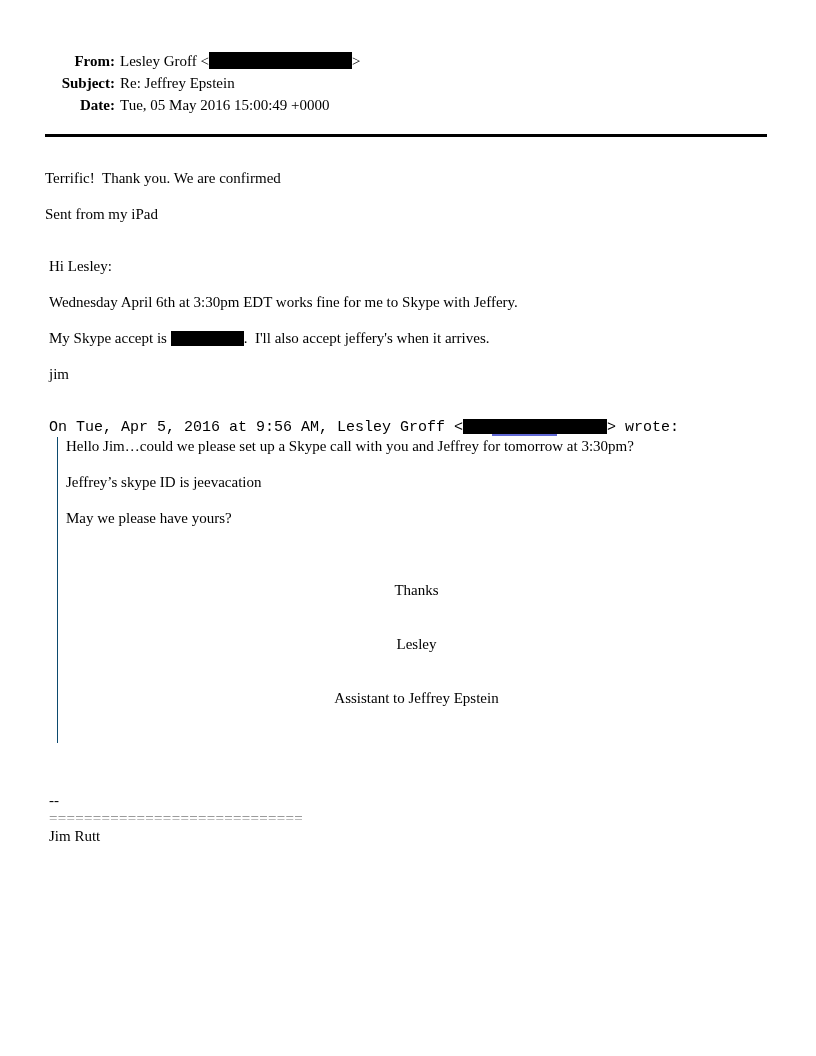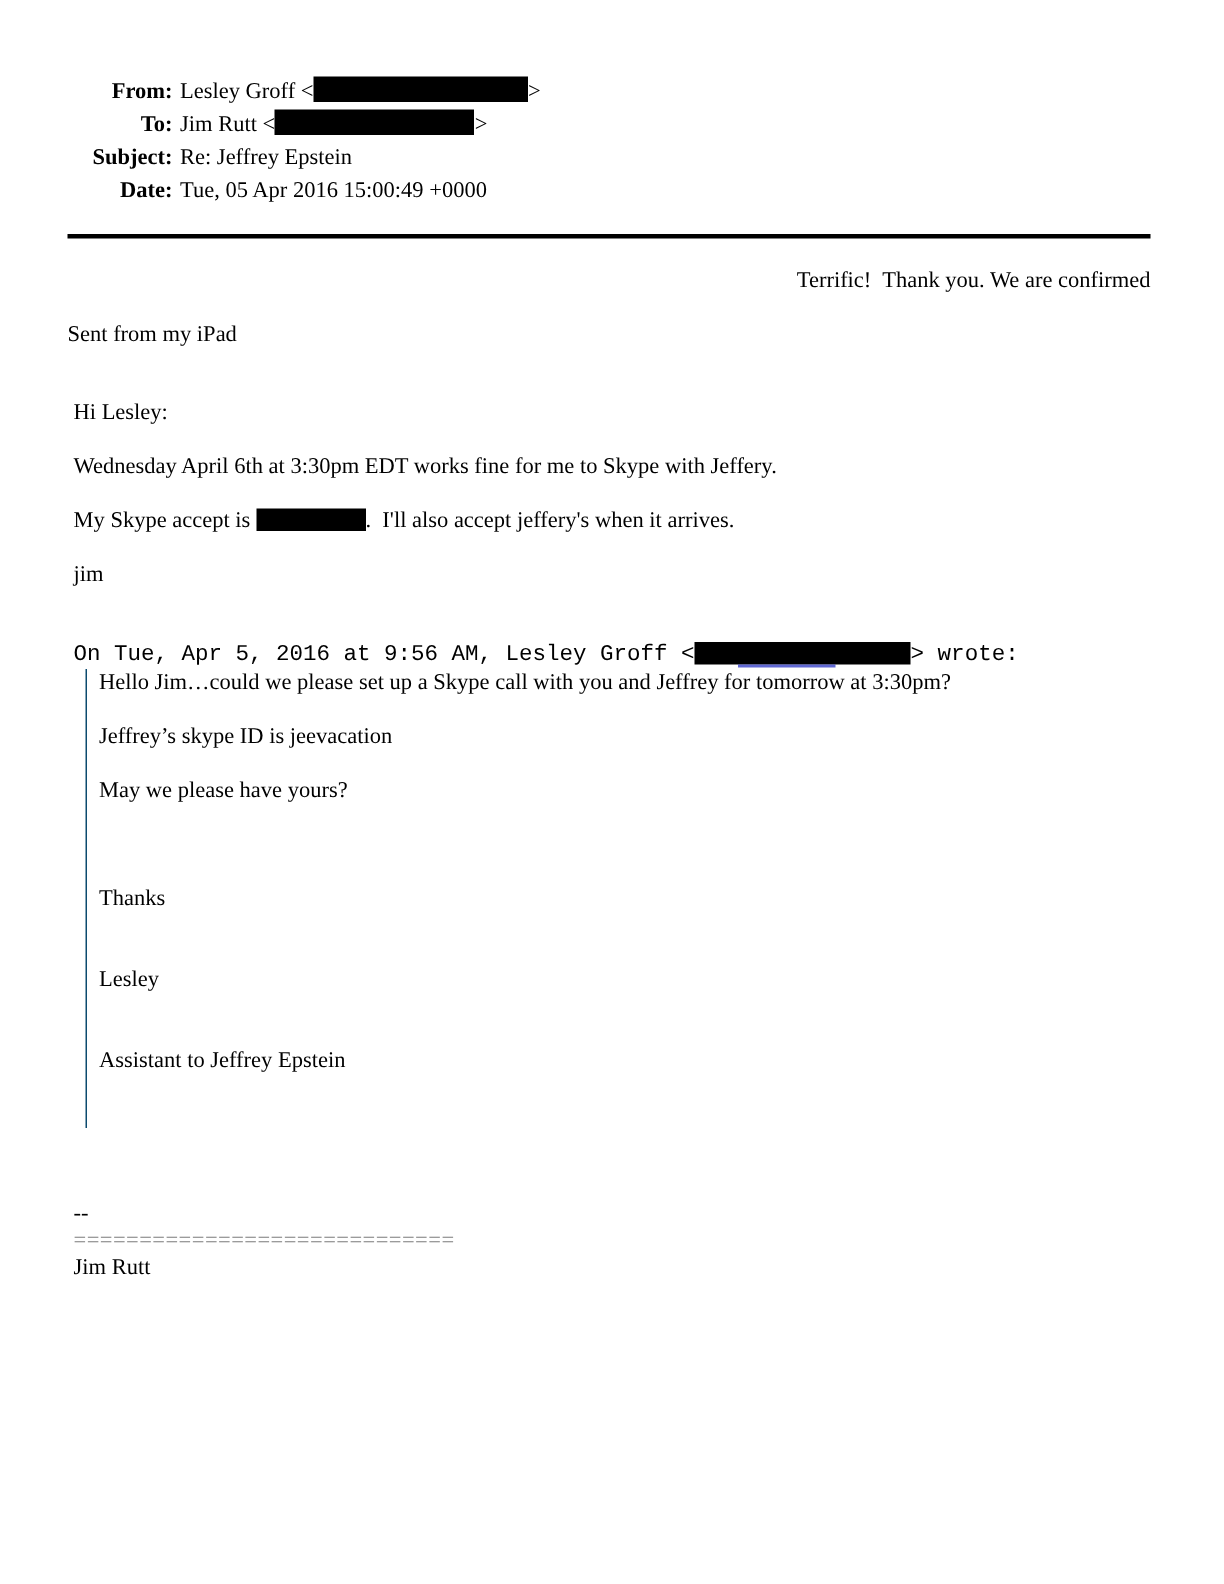--- a/index.html
+++ b/index.html
@@ -48,22 +48,21 @@
     margin: 18px 0 0 0;
   }
 
   
   .content p {
     margin: 18px 0;
     line-height: 18px;
     white-space: pre-wrap;
   }
   .content p.first {
-    margin-top: 19px;
-    text-align: right;
+    margin-top: 32px;
   }
 
   .quote1 {
     margin: 34px 0 0 4px;
   }
   p.gap-above {
     margin-top: 36px;
     font-family: Liberation Mono, monospace;
   }
   p.tight-below {
@@ -74,20 +73,21 @@
     margin: 0 0 0 8px;
     padding: 0 0 0 8px;
     border-left: 1px solid #0c4a6e;
   }
   blockquote.quote2 p.qfirst {
     margin-top: 0;
   }
   .blockline {
     display: block;
     line-height: 18px;
+    text-align: center;
   }
 
   
   .signature {
     margin-top: 48px;
   }
   .signature .sigline {
     line-height: 18px;
     white-space: pre;
   }
@@ -123,32 +123,26 @@
 
   <table class="headers">
     <tbody>
       <tr>
         <td class="hlabel">From:</td>
         <td class="hvalue">
           <span>Lesley Groff &lt;</span><span class="redact hdr" style="width:143px"></span><span>&gt;</span>
         </td>
       </tr>
       <tr>
-        <td class="hlabel">To:</td>
-        <td class="hvalue">
-          <span>Jim Rutt &lt;</span><span class="redact hdr" style="width:133px"></span><span>&gt;</span>
-        </td>
-      </tr>
-      <tr>
         <td class="hlabel">Subject:</td>
         <td class="hvalue">Re: Jeffrey Epstein</td>
       </tr>
       <tr>
         <td class="hlabel">Date:</td>
-        <td class="hvalue">Tue, 05 Apr 2016 15:00:49 +0000</td>
+        <td class="hvalue">Tue, 05 May 2016 15:00:49 +0000</td>
       </tr>
     </tbody>
   </table>
 
   <hr class="rule">
 
   <div class="content">
 
     <p class="first">Terrific!  Thank you. We are confirmed</p>
 

